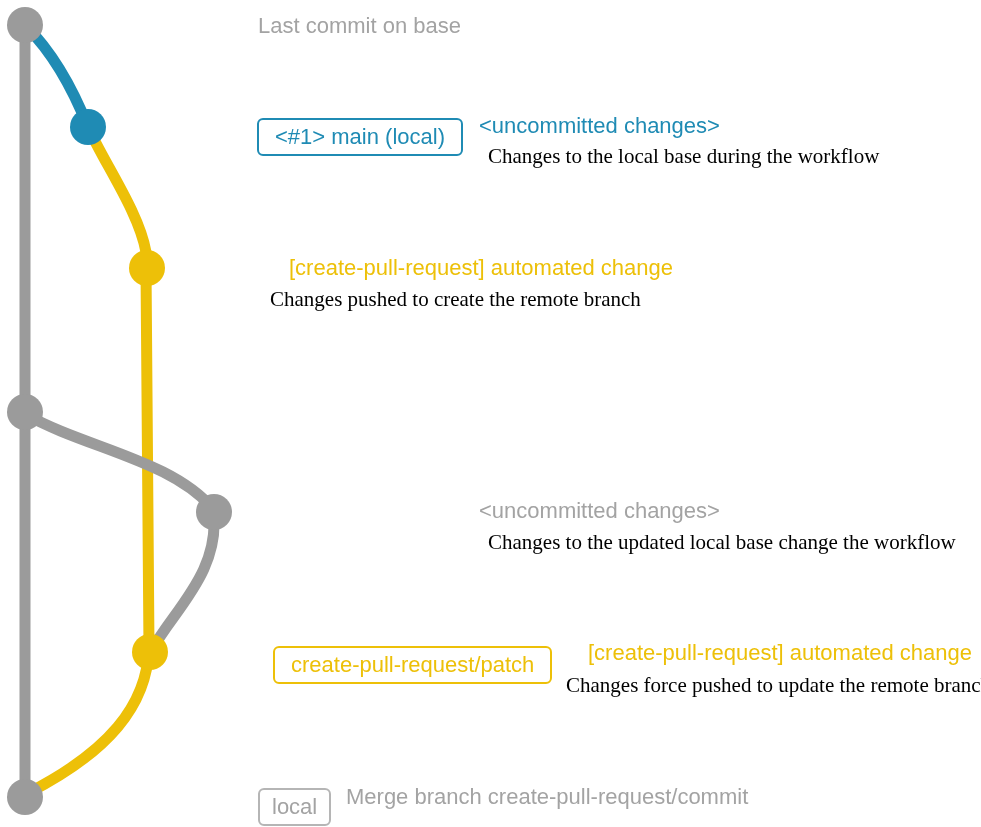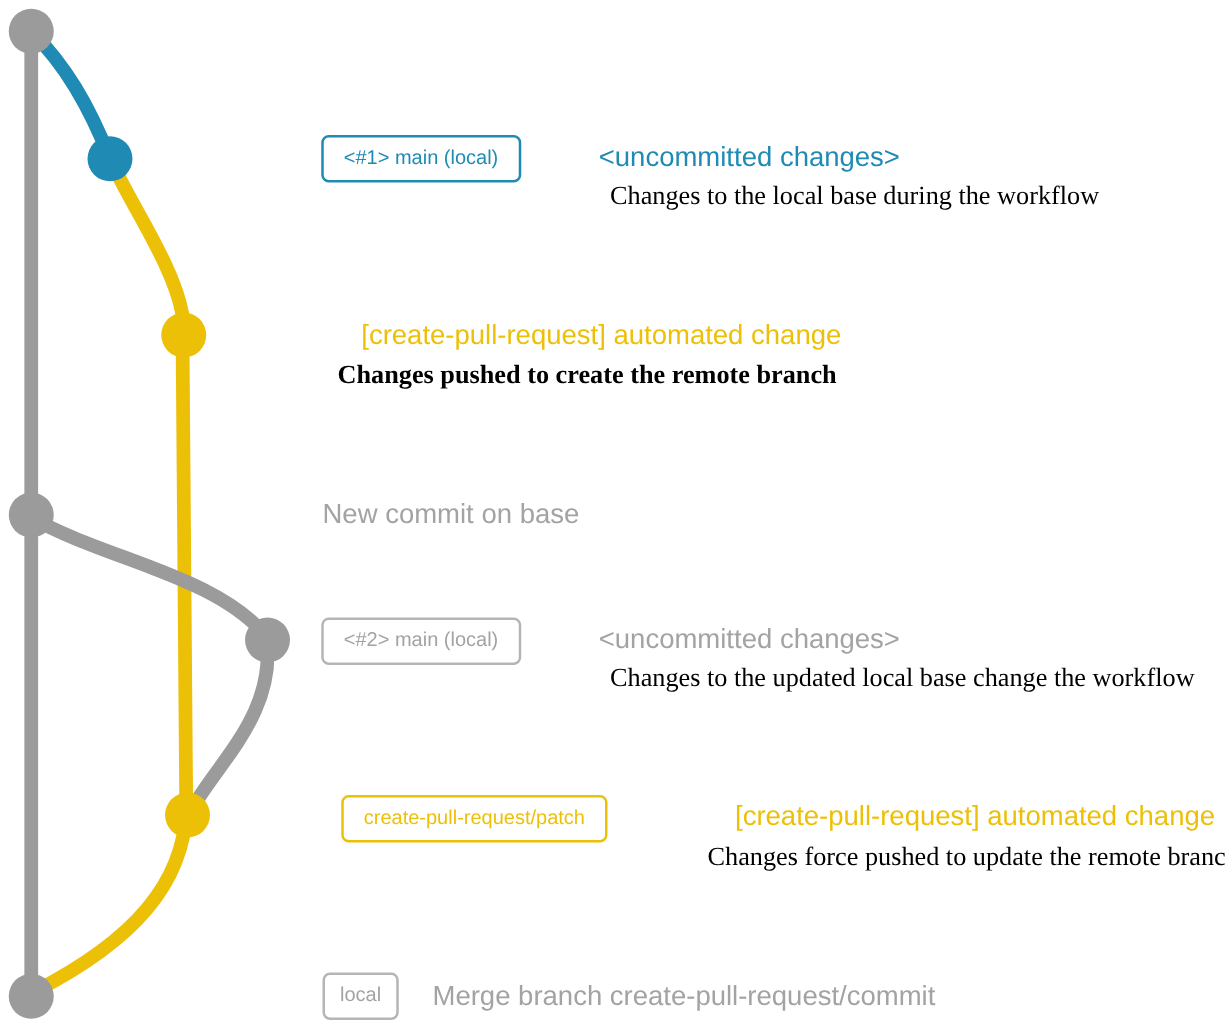--- a/index.html
+++ b/index.html
@@ -15,21 +15,21 @@
   .abs{position:absolute;white-space:nowrap;}
   .label-gray{color:#a3a3a3;font-size:22px;line-height:26px;}
   .title-blue{color:#1f8bb4;font-size:22px;line-height:26px;}
   .title-yellow{color:#edc008;font-size:22px;line-height:26px;margin-left:32px;}
   .title-gray{color:#a3a3a3;font-size:22px;line-height:26px;}
   .desc{color:#000000;font-family:"Liberation Serif", serif;font-size:21px;line-height:24px;}
   .badge{
     display:inline-flex;align-items:center;justify-content:center;
     height:38px;box-sizing:border-box;
     border:2px solid;border-radius:6px;
-    font-size:16px;padding:0 16px;background:#ffffff;
+    font-size:22px;padding:0 16px;background:#ffffff;margin-top:10px;
   }
   .badge.blue{color:#1f8bb4;border-color:#1f8bb4;}
   .badge.gray{color:#a3a3a3;border-color:#b5b5b5;}
   .badge.yellow{color:#edc008;border-color:#edc008;}
 </style>
 </head>
 <body>
 
 <div class="canvas">
 
@@ -45,31 +45,30 @@
 
     <circle cx="25" cy="25" r="18" fill="#9b9b9b"></circle>
     <circle cx="88" cy="127" r="18" fill="#1f8bb4"></circle>
     <circle cx="147" cy="268" r="18" fill="#edc008"></circle>
     <circle cx="25" cy="412" r="18" fill="#9b9b9b"></circle>
     <circle cx="214" cy="512" r="18" fill="#9b9b9b"></circle>
     <circle cx="150" cy="652" r="18" fill="#edc008"></circle>
     <circle cx="25" cy="797" r="18" fill="#9b9b9b"></circle>
   </svg>
 
+  <div class="abs label-gray" style="left:258px;top:13px;">Last commit on base</div>
 
   <div class="abs badge blue" style="left:257px;top:108px;">&lt;#1&gt; main (local)</div>
   <div class="abs title-blue" style="left:479px;top:113px;">&lt;uncommitted changes&gt;</div>
   <div class="abs desc" style="left:488px;top:144px;">Changes to the local base during the workflow</div>
 
   <div class="abs title-yellow" style="left:257px;top:255px;">[create-pull-request] automated change</div>
-  <div class="abs desc" style="left:270px;top:287px;font-weight:bold;">Changes pushed to create the remote branch</div>
+  <div class="abs desc" style="left:270px;top:287px;">Changes pushed to create the remote branch</div>
 
-  <div class="abs label-gray" style="left:258px;top:398px;">New commit on base</div>
 
-  <div class="abs badge gray" style="left:257px;top:494px;">&lt;#2&gt; main (local)</div>
   <div class="abs title-gray" style="left:479px;top:498px;">&lt;uncommitted changes&gt;</div>
   <div class="abs desc" style="left:488px;top:530px;">Changes to the updated local base change the workflow</div>
 
   <div class="abs badge yellow" style="left:273px;top:636px;text-align:center;">create-pull-request/patch</div>
   <div class="abs title-yellow" style="left:556px;top:640px;">[create-pull-request] automated change</div>
   <div class="abs desc" style="left:566px;top:673px;">Changes force pushed to update the remote branch</div>
 
   <div class="abs badge gray" style="left:258px;top:778px;padding:0 12px;">local</div>
   <div class="abs title-gray" style="left:346px;top:784px;">Merge branch create-pull-request/commit</div>
 

